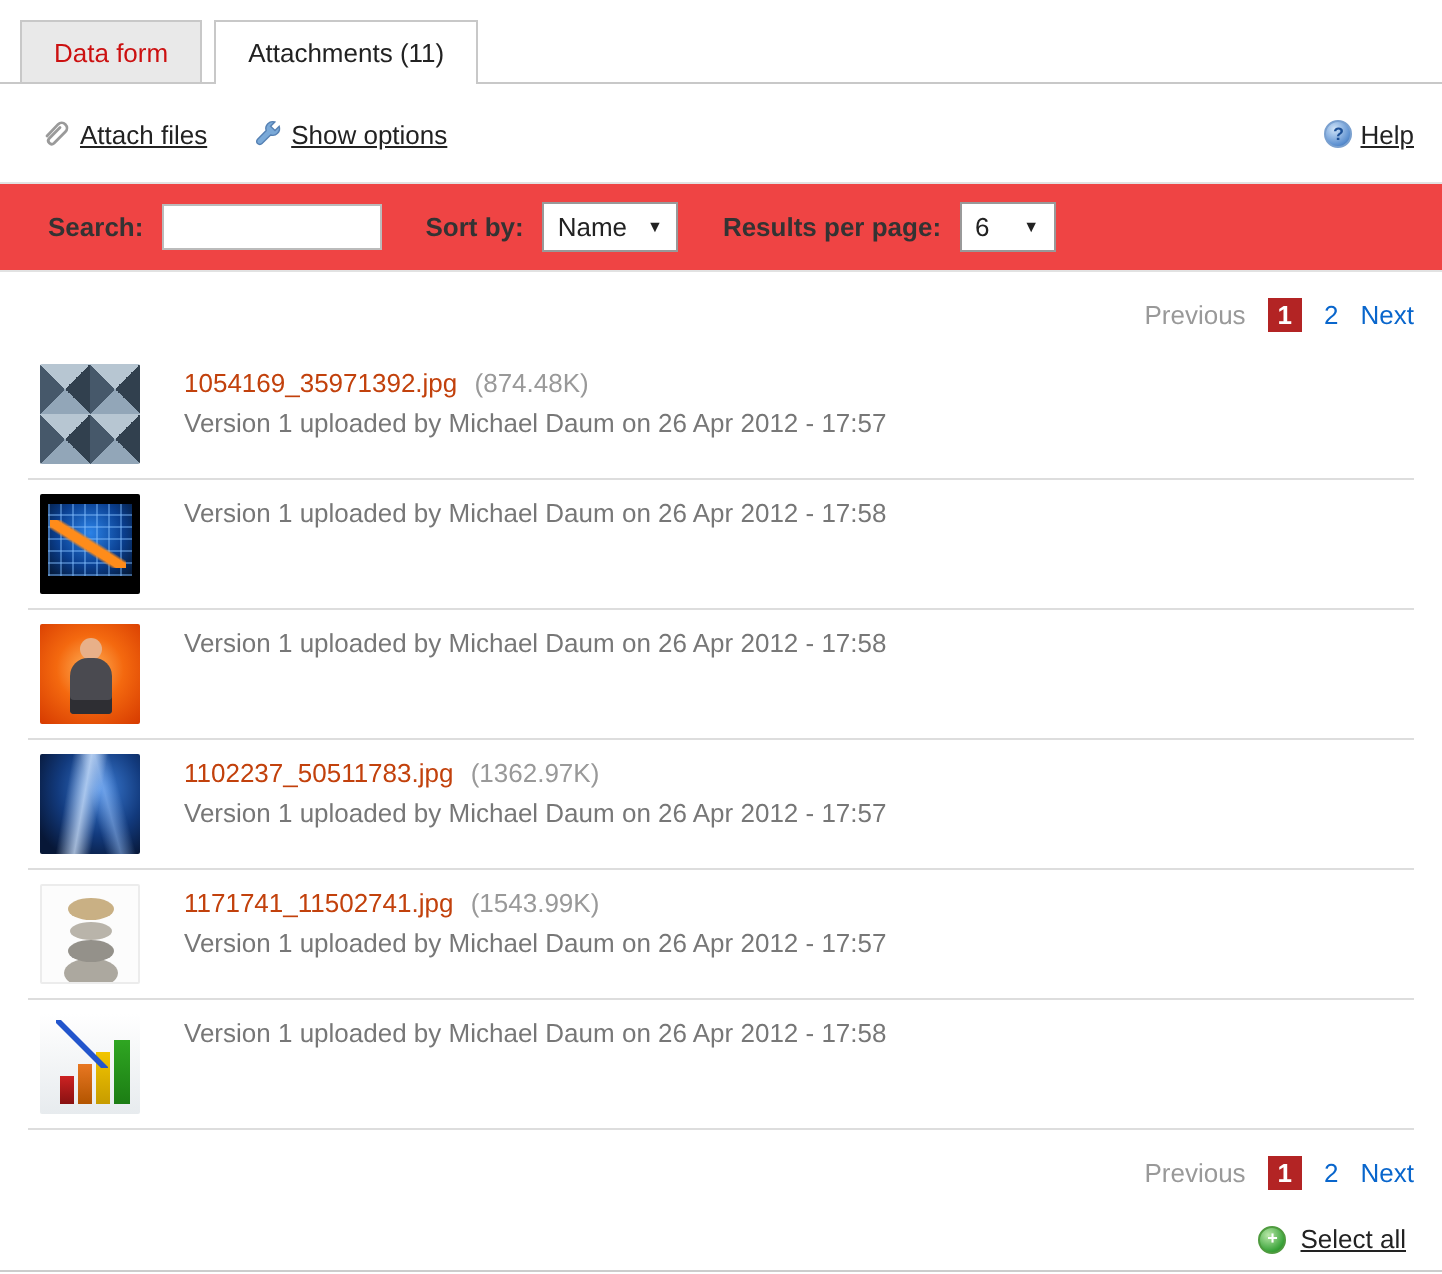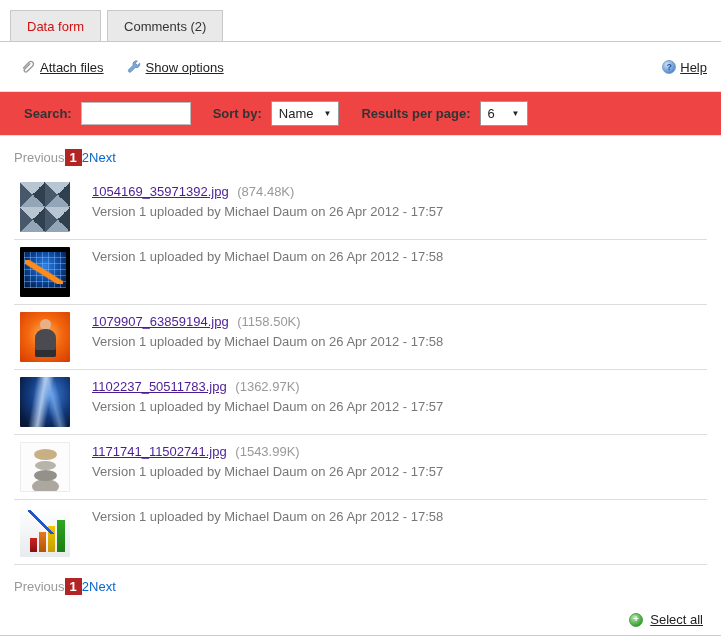--- a/index.html
+++ b/index.html
@@ -49,32 +49,32 @@
     font-family:inherit; font-size:13px; padding:0 4px;
   }
   .selectbox {
     display:inline-flex; align-items:center; justify-content:space-between;
     border:1px solid #999; background:#fff; height:25px; padding:8px 7px;
     gap:10px; cursor:pointer; color:#222;
   }
   .selectbox .arrow { font-size:8px; color:#222; }
 
   
-  .pager { display:flex; align-items:center; margin:13px 14px 9px 14px; }
+  .pager { display:flex; align-items:center; gap:11px; margin:13px 14px 9px 14px;justify-content:flex-end; }
   .pager .disabled { color:#999; }
   .pager .cur { background:#b32424; color:#fff; padding:1px 5px; font-weight:bold; }
   .pager a { color:#0966cc; text-decoration:none; cursor:pointer; }
 
   
   .rows { margin:0 14px; }
   .row { display:flex; gap:22px; padding:7px 0 7px 6px; border-bottom:1px solid #ddd; }
   .thumb { width:50px; height:50px; flex:0 0 50px; cursor:pointer; position:relative; overflow:hidden; border-radius:1px; }
   .meta { padding-top:2px; }
   .meta .l1 { margin-bottom:5px; }
-  .meta a.file { color:#4c1d95; text-decoration:underline; cursor:pointer; }
+  .meta a.file { color:#c2410c; cursor:pointer; }
   .meta .size { color:#999; margin-left:5px; }
   .meta .ver { color:#777; }
 
   
   .thumb-0 { background:conic-gradient(from 45deg, #31404e 0 25%, #92a6b8 0 50%, #46586a 0 75%, #b7c6d2 0) 0 0 / 25px 25px #45525f; }
 
   .thumb-1 { background:#000; }
   .thumb-1::before { content:""; position:absolute; inset:5px 4px 9px 4px;
     background:
       repeating-linear-gradient(0deg, rgba(130,190,255,.45) 0 1px, transparent 1px 6px),
@@ -110,21 +110,21 @@
 
   
   .footer { display:flex; justify-content:flex-end; align-items:center; gap:7px; margin:17px 18px 8px 14px; }
   .bottom-rule { border-bottom:1px solid #ccc; margin-top:6px; }
 </style>
 </head>
 <body>
 
 <div class="tabbar">
   <div class="tab red">Data form</div>
-  <div class="tab">Comments (2)</div>
+  <div class="tab active">Attachments (11)</div>
 </div>
 
 <div class="toolbar">
   <span class="grp">
     <span class="icon">
       <svg class="icon-svg" viewBox="0 0 16 16">
           <path d="M3.5 9 L9 3.2 a2.6 2.6 0 0 1 3.7 3.7 L7 12.6 a1.7 1.7 0 0 1 -2.4 -2.4 L10 4.8" fill="none" stroke="#9a9a9a" stroke-width="1.4" stroke-linecap="round"></path>
         </svg>
     </span>
     <a class="dark">Attach files</a>
@@ -188,24 +188,20 @@
   <div class="row">
     <div class="thumb thumb-1"></div>
     <div class="meta">
       <div class="ver">Version 1 uploaded by Michael Daum on 26 Apr 2012 - 17:58</div>
     </div>
   </div>
 
   <div class="row">
     <div class="thumb thumb-2"></div>
     <div class="meta">
-      <div class="l1">
-        <a class="file">1079907_63859194.jpg</a>
-        <span class="size">(1158.50K)</span>
-      </div>
       <div class="ver">Version 1 uploaded by Michael Daum on 26 Apr 2012 - 17:58</div>
     </div>
   </div>
 
   <div class="row">
     <div class="thumb thumb-3"></div>
     <div class="meta">
       <div class="l1">
         <a class="file">1102237_50511783.jpg</a>
         <span class="size">(1362.97K)</span>

